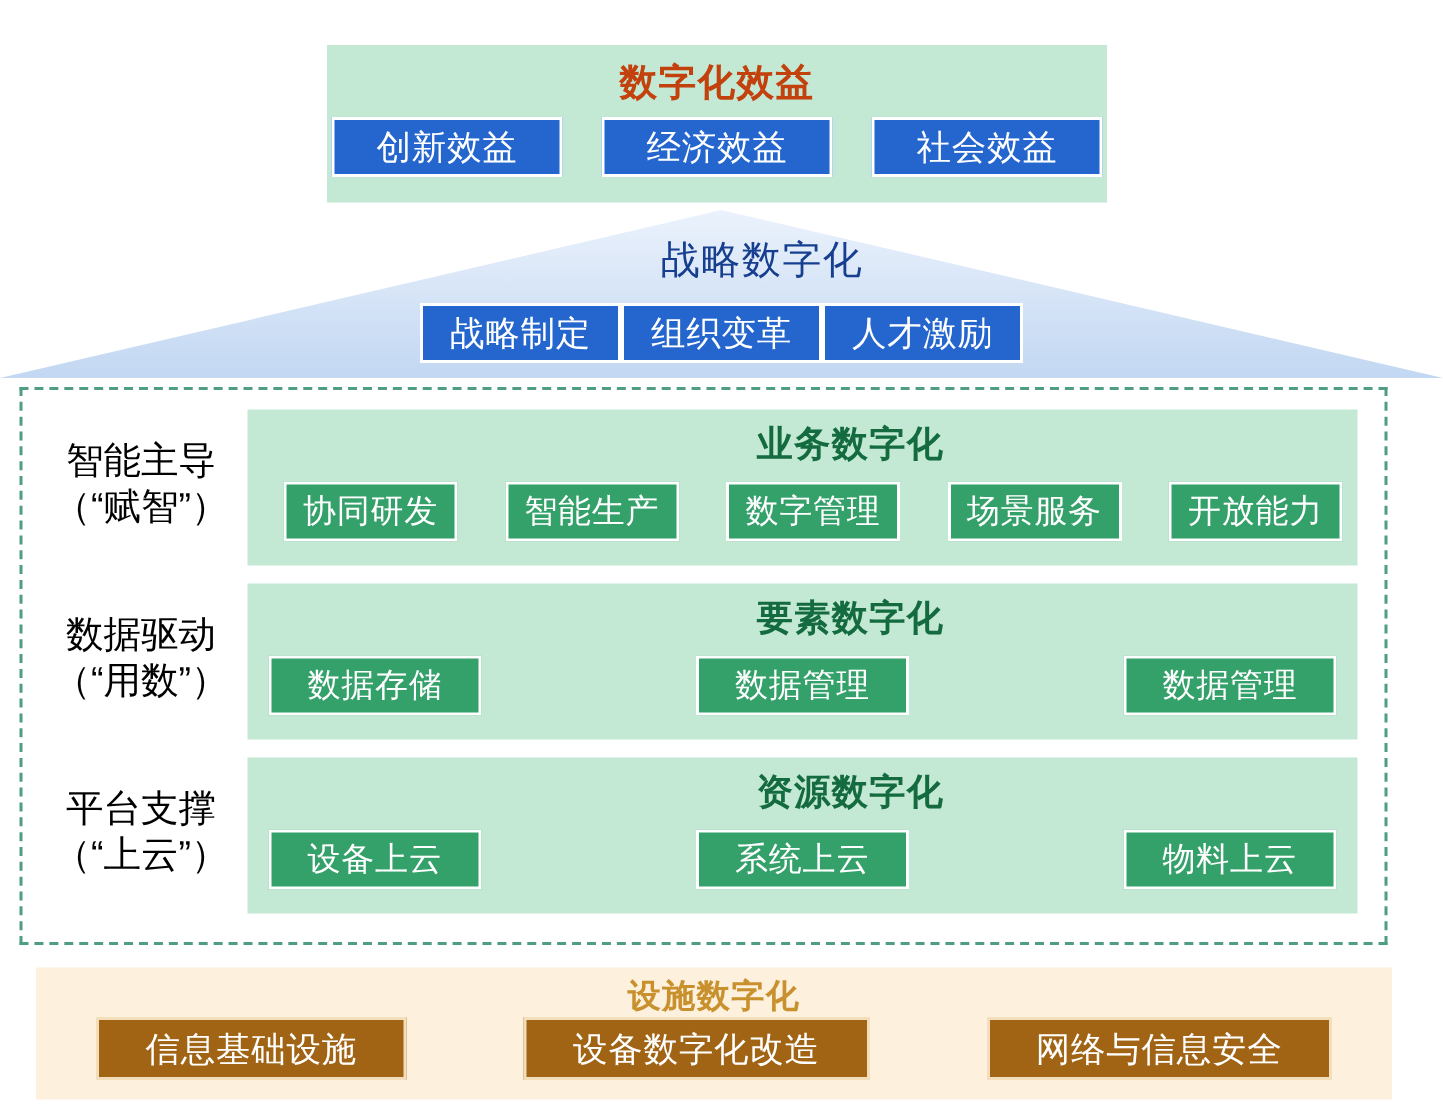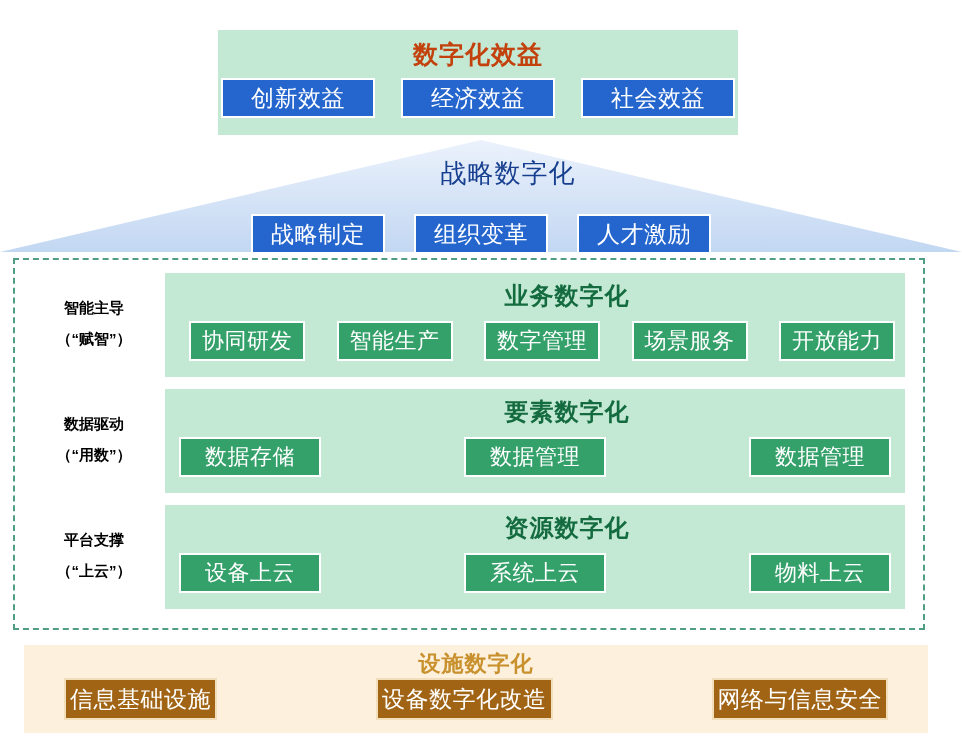--- a/index.html
+++ b/index.html
@@ -95,25 +95,24 @@
     text-align: center;
     font-size: 26px;
     font-weight: normal;
     color: #173f8f;
     letter-spacing: 1px;
     padding-left: 27px;
   }
   #strategy-row {
     position: absolute;
     left: 0;
-    top: 74px;
+    top: 62px;
     width: 100%;
     display: flex;
     justify-content: center;
-    gap: 29px;
   }
   #strategy-row .chip {
     background: #2466ce;
     border: 2px solid #ffffff;
     height: 40px;
     padding: 0 18px;
     font-size: 23px;
   }
 
   
@@ -136,24 +135,23 @@
   #row-business { top: 10px; }
   #row-element  { top: 126px; }
   #row-resource { top: 242px; }
 
   .row-label {
     position: absolute;
     left: 8px;
     top: 22px;
     width: 142px;
     text-align: center;
-    font-size: 15px;
+    font-size: 25px;
     line-height: 31px;
     color: #000000;
-    font-weight: bold;
   }
   .row-panel {
     position: absolute;
     left: 150px;
     width: 740px;
     height: 104px;
     top: 3px;
     background: #c3e9d4;
   }
   .row-title {
@@ -217,21 +215,21 @@
     top: 33px;
     width: calc(100% - 80px);
     display: flex;
     justify-content: space-between;
     align-items: center;
   }
   #facility-row .chip {
     background: #a06414;
     border: 2px solid #f2deba;
     height: 42px;
-    padding: 0 4px;
+    padding: 0 31px;
     font-size: 23px;
   }
 </style>
 </head>
 <body>
 
 <div id="stage">
 
   <div id="benefit-panel">
     <div id="benefit-title">数字化效益</div>

